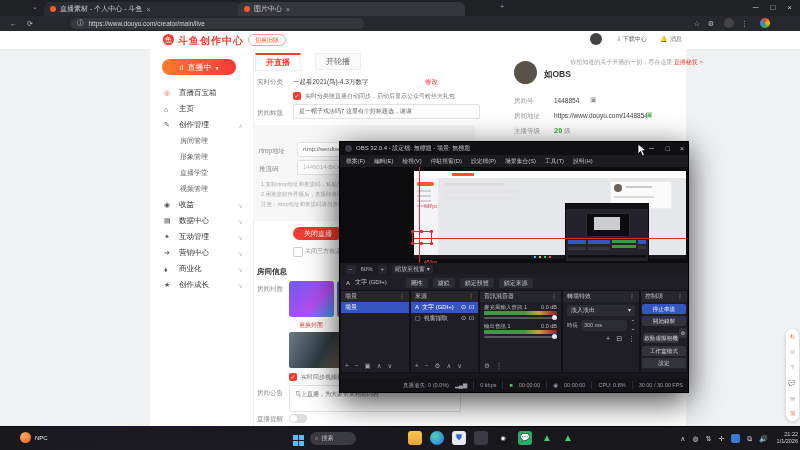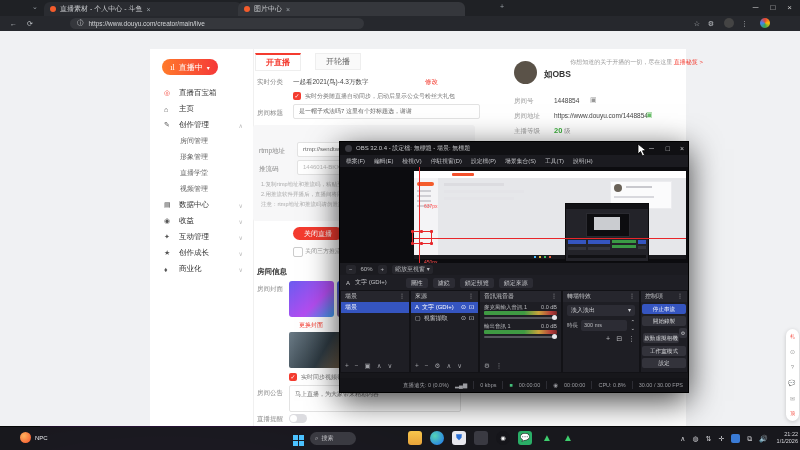--- a/index.html
+++ b/index.html
@@ -22,22 +22,22 @@
   .page{position:absolute;left:0;top:31px;width:800px;height:395px;background:#f0f1f3;overflow:hidden;}
   .pagehead{position:absolute;left:0;top:0;width:800px;height:18px;background:#fff;border-bottom:1px solid #ececec;}
   .logo{position:absolute;left:178px;top:3px;color:#f43b2f;font-weight:bold;font-size:10px;letter-spacing:1px;}
   .logoic{position:absolute;left:163px;top:3px;width:11px;height:11px;border-radius:50%;background:#f43b2f;color:#fff;font-size:7px;text-align:center;line-height:11px;}
   .oldpill{position:absolute;left:248px;top:3px;height:10px;padding:0 6px;border:1px solid #f4a29a;border-radius:6px;color:#f45c2c;font-size:6px;line-height:10px;background:#fff;}
   .hdr-right{position:absolute;right:118px;top:2px;display:flex;gap:14px;align-items:center;font-size:6px;color:#666;}
   .avatar-sm{width:12px;height:12px;border-radius:50%;background:#444;}
   .panel{position:absolute;left:150px;top:18px;width:536px;height:377px;background:#fff;}
   
   .sbar{position:absolute;left:0;top:0;width:103px;height:377px;border-right:1px solid #f0f0f0;background:#fff;}
-  .livebtn{position:absolute;left:12px;top:10px;width:56px;height:16px;border-radius:9px;
-    background:linear-gradient(90deg,#ff7a2b,#f53838);color:#fff;font-size:8px;display:flex;align-items:center;justify-content:center;gap:4px;font-family:Liberation Serif, serif;}
+  .livebtn{position:absolute;left:12px;top:10px;width:74px;height:16px;border-radius:9px;
+    background:linear-gradient(90deg,#ff7a2b,#f53838);color:#fff;font-size:8px;display:flex;align-items:center;justify-content:center;gap:4px;}
   .sitem{position:relative;display:flex;align-items:center;gap:6px;height:16px;padding-left:14px;font-size:7.5px;color:#333;}
   .sitem .ic{width:9px;color:#555;font-size:7px;}
   .sitem .caret{position:absolute;right:10px;color:#bbb;font-size:6px;}
   .sitem.sub{padding-left:30px;color:#666;font-size:7px;}
   .sitem.hot .ic{color:#f43b2f;}
   
   .mtab{position:absolute;top:4px;height:15px;padding:0 10px;font-size:8px;line-height:15px;border:1px solid #eee;background:#fafafa;color:#666;}
   .mtab.on{color:#f43b2f;border-top:2px solid #f43b2f;background:#fff;font-weight:bold;}
   .notice{position:absolute;left:200px;top:9px;width:250px;text-align:right;font-size:6px;color:#999;}
   .rlab{position:absolute;font-size:6.5px;color:#888;}
@@ -133,20 +133,30 @@
       <span>https://www.douyu.com/creator/main/live</span>
     </div>
     <span class="abs" style="right:100px;top:4px;">☆</span>
     <span class="abs" style="right:86px;top:4px;">⚙</span>
     <span class="abs avatar-sm" style="right:66px;top:2px;width:10px;height:10px;"></span>
     <span class="abs" style="right:52px;top:4px;">⋮</span>
     <span class="abs" style="right:30px;top:2px;width:10px;height:10px;border-radius:50%;background:conic-gradient(#e94235,#fbbc05,#34a853,#4285f4,#e94235);"></span>
   </div>
 
   <div class="page">
+    <div class="pagehead">
+      <span class="logoic">鱼</span>
+      <span class="logo">斗鱼创作中心</span>
+      <span class="oldpill">切换旧版</span>
+      <div class="hdr-right">
+        <span class="avatar-sm"></span>
+        <span>⇩ <span>下载中心</span></span>
+        <span>🔔 <span>消息</span></span>
+      </div>
+    </div>
 
     <div class="panel">
 
       <div class="sbar">
         <div class="livebtn">
           <span>ıl</span>
           <span>直播中</span>
           <span style="font-size:6px;">▾</span>
         </div>
         <div style="position:absolute;left:0;top:36px;width:103px;">
@@ -169,42 +179,47 @@
           <div class="sitem sub">
               <span>形象管理</span>
             </div>
           <div class="sitem sub">
               <span>直播学堂</span>
             </div>
           <div class="sitem sub">
               <span>视频管理</span>
             </div>
           <div class="sitem">
+              <span class="ic">◉</span>
+              <span>收益</span>
+              <span class="caret">∨</span>
+            </div>
+          <div class="sitem">
               <span class="ic">▤</span>
               <span>数据中心</span>
               <span class="caret">∨</span>
             </div>
           <div class="sitem">
-              <span class="ic">◉</span>
-              <span>收益</span>
-              <span class="caret">∨</span>
-            </div>
-          <div class="sitem">
               <span class="ic">✦</span>
               <span>互动管理</span>
               <span class="caret">∨</span>
             </div>
           <div class="sitem">
+              <span class="ic">➔</span>
+              <span>营销中心</span>
+              <span class="caret">∨</span>
+            </div>
+          <div class="sitem">
+              <span class="ic">♦</span>
+              <span>商业化</span>
+              <span class="caret">∨</span>
+            </div>
+          <div class="sitem">
               <span class="ic">★</span>
               <span>创作成长</span>
-              <span class="caret">∨</span>
-            </div>
-          <div class="sitem">
-              <span class="ic">♦</span>
-              <span>商业化</span>
               <span class="caret">∨</span>
             </div>
         </div>
       </div>
 
       <div class="abs" style="left:103px;top:0;width:253px;height:377px;">
         <div class="mtab on" style="left:2px;">开直播</div>
         <div class="mtab" style="left:62px;">开轮播</div>
         <div class="notice"><span>你想知道的关于开播的一切，尽在这里</span> <span class="redlink">直播秘笈 &gt;</span></div>
 

